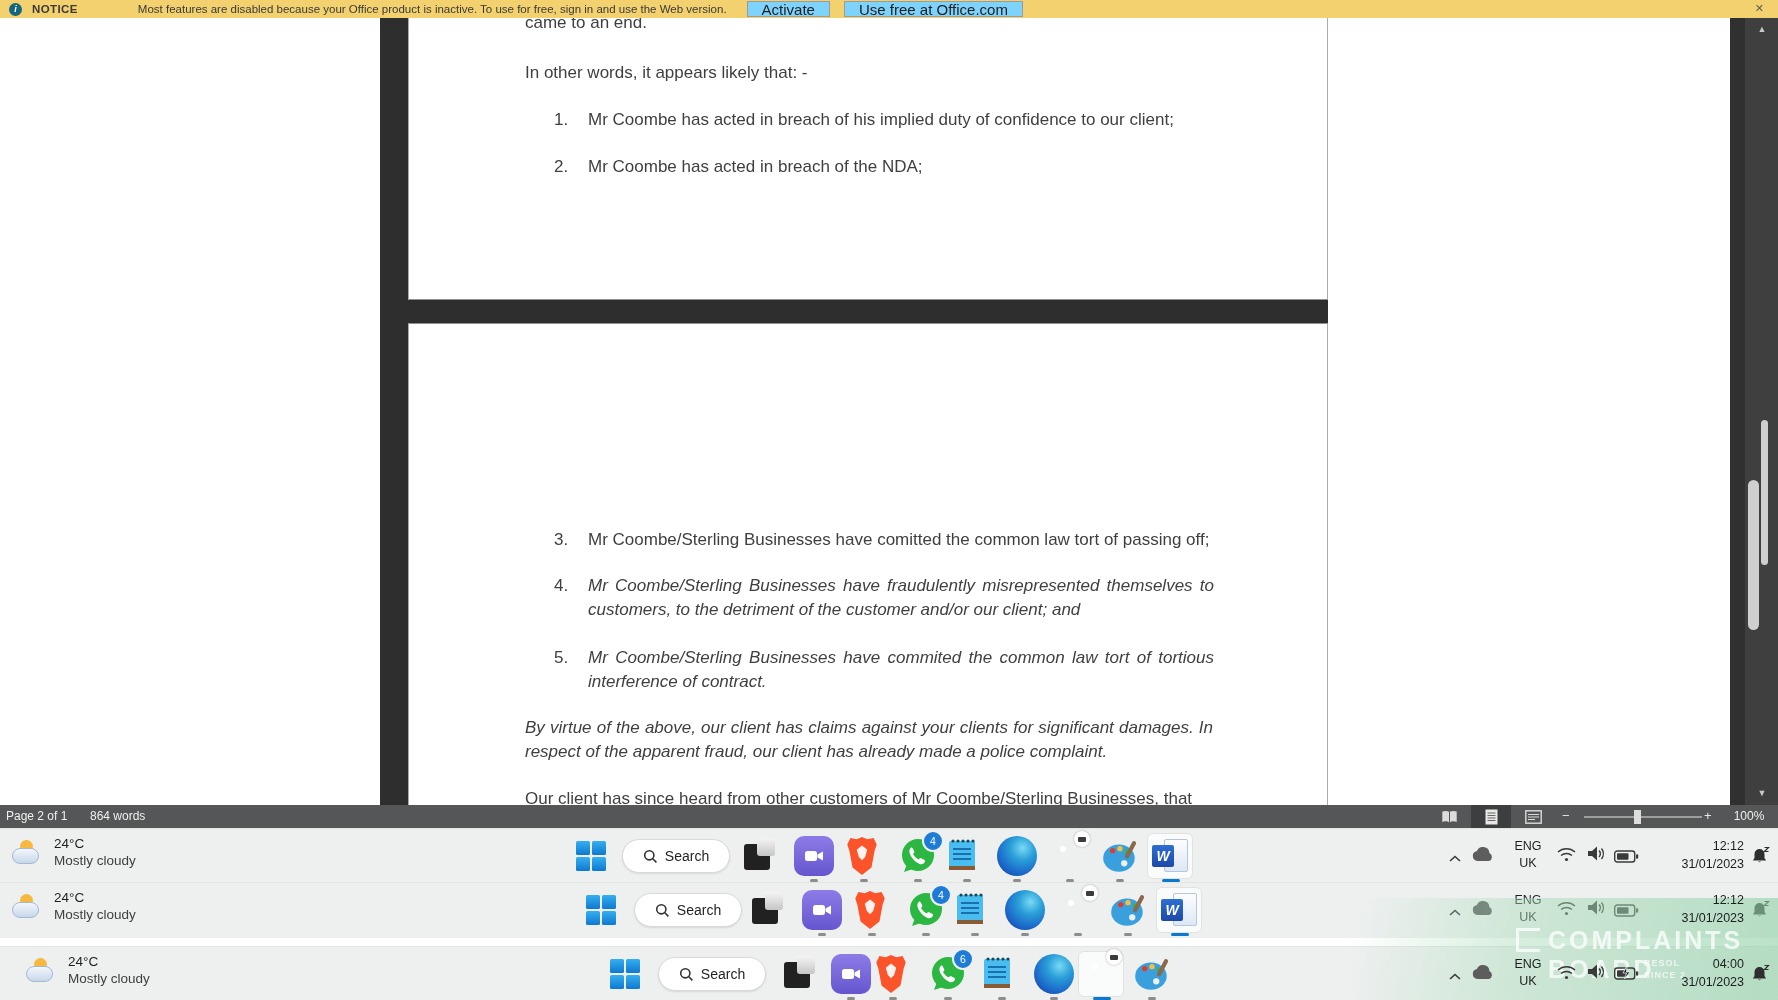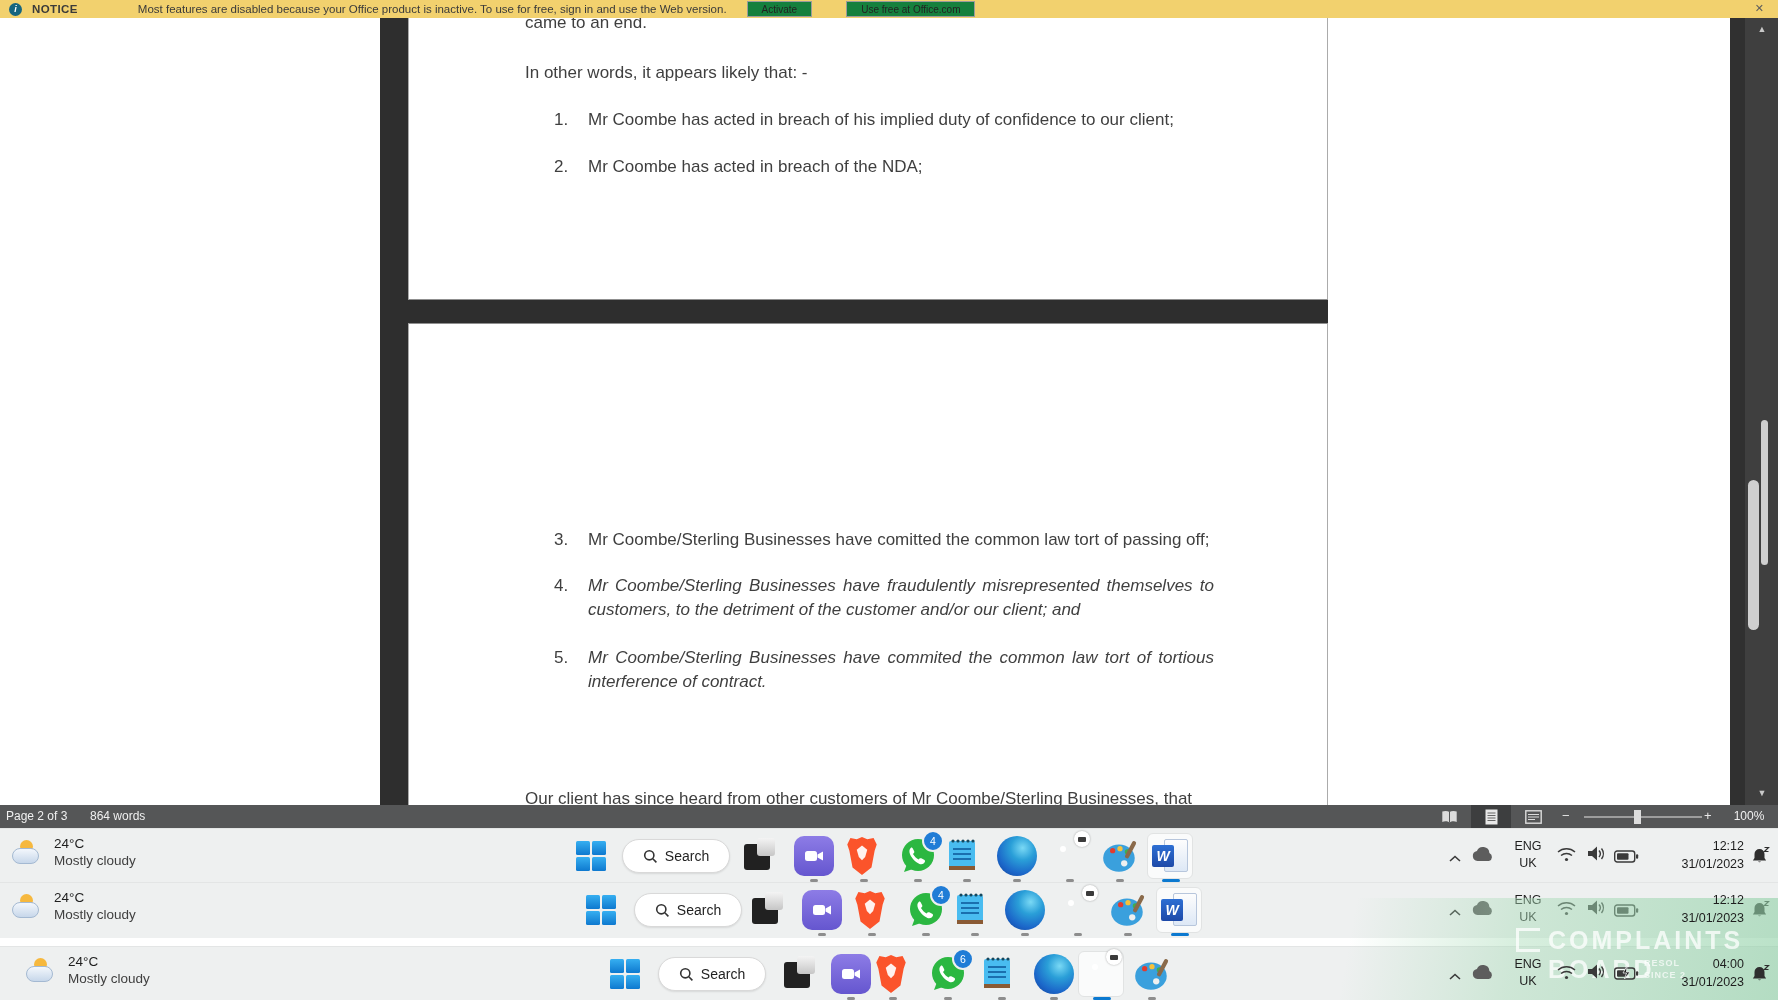--- a/index.html
+++ b/index.html
@@ -7,22 +7,22 @@
        font-family:"Liberation Sans",sans-serif;-webkit-font-smoothing:antialiased;}
 
   
   .notice{position:absolute;top:0;left:0;width:1778px;height:18px;background:#f2d16e;
           display:flex;align-items:center;font-size:11.5px;color:#3a3a3a;z-index:30;}
   .notice .info{width:13px;height:13px;border-radius:50%;background:#16657f;color:#fff;
           font-size:9px;font-weight:bold;font-style:italic;display:flex;align-items:center;
           justify-content:center;margin:0 10px 0 9px;flex:0 0 auto;}
   .notice .lbl{font-weight:bold;letter-spacing:.4px;margin-right:60px;}
   .notice .msg{margin-right:20px;white-space:nowrap;}
-  .nbtn{background:#15803d;border:1px solid #9b9b9b;font-size:10px;color:#222;
-        padding:0 14px;height:16px;line-height:15px;margin-right:34px;white-space:nowrap;cursor:pointer;}
+  .nbtn{background:#7dd3fc;border:1px solid #9b9b9b;font-size:15px;color:#222;
+        padding:0 14px;height:16px;line-height:15px;margin-right:14px;white-space:nowrap;cursor:pointer;}
   .nclose{position:absolute;right:14px;top:2px;color:#5c5c5c;font-size:11px;cursor:pointer;}
 
   
   .doc{position:absolute;top:18px;left:0;width:1778px;height:787px;background:#ffffff;}
   .lstrip{position:absolute;left:380px;top:0;width:28px;height:787px;background:#2e2e2e;}
   .pgap{position:absolute;left:408px;top:282px;width:920px;height:23px;background:#2e2e2e;}
   .page{position:absolute;left:408px;width:920px;background:#fff;box-sizing:border-box;
         border-left:1px solid #ababab;border-right:1px solid #ababab;overflow:hidden;
         font-size:17px;line-height:24px;color:#3f3f3f;}
   .page1{top:0;height:282px;border-bottom:1px solid #8f8f8f;}
@@ -152,35 +152,36 @@
       <span class="t">Mr Coombe/Sterling Businesses have comitted the common law tort of passing off;</span>
     </div>
     <div class="ditem" style="top:250px;">
       <span class="n">4.</span>
       <span class="t djust">Mr Coombe/Sterling Businesses have fraudulently misrepresented themselves to customers, to the detriment of the customer and/or our client; and</span>
     </div>
     <div class="ditem" style="top:322px;">
       <span class="n">5.</span>
       <span class="t djust">Mr Coombe/Sterling Businesses have commited the common law tort of tortious interference of contract.</span>
     </div>
+    <div class="dline djust" style="top:392px;">By virtue of the above, our client has claims against your clients for significant damages.  In respect of the apparent fraud, our client has already made a police complaint.</div>
     <div class="dline" style="top:463px;">Our client has since heard from other customers of Mr Coombe/Sterling Businesses, that your</div>
   </div>
 
   <div class="rstrip">
     <div class="rtrack">
       <div class="sarrow" style="top:6px;">▲</div>
       <div class="thumb" style="left:16px;top:402px;width:7px;height:145px;"></div>
       <div class="thumb" style="left:3px;top:462px;width:11px;height:150px;"></div>
       <div class="sarrow" style="top:770px;">▼</div>
     </div>
   </div>
 </div>
 
 <div class="status">
-  <span class="txt" style="left:6px;">Page 2 of 3</span>
+  <span class="txt" style="left:6px;">Page 2 of 1</span>
   <span class="txt" style="left:90px;">864 words</span>
 
   <span class="vbtn" style="left:1429px;">
     <svg width="19" height="14" viewBox="0 0 19 14">
       <path d="M9.5 2C7.5.6 4.3.6 2.3 1.6V12c2-1 5.2-1 7.2.5 2-1.5 5.2-1.5 7.2-.5V1.6C14.7.6 11.5.6 9.5 2z" fill="#dcdcdc"></path>
       <line x1="9.5" y1="2" x2="9.5" y2="12.5" stroke="#555657" stroke-width="1"></line>
     </svg>
   </span>
   <span class="vbtn sel" style="left:1471px;">
     <svg width="13" height="16" viewBox="0 0 13 16">

